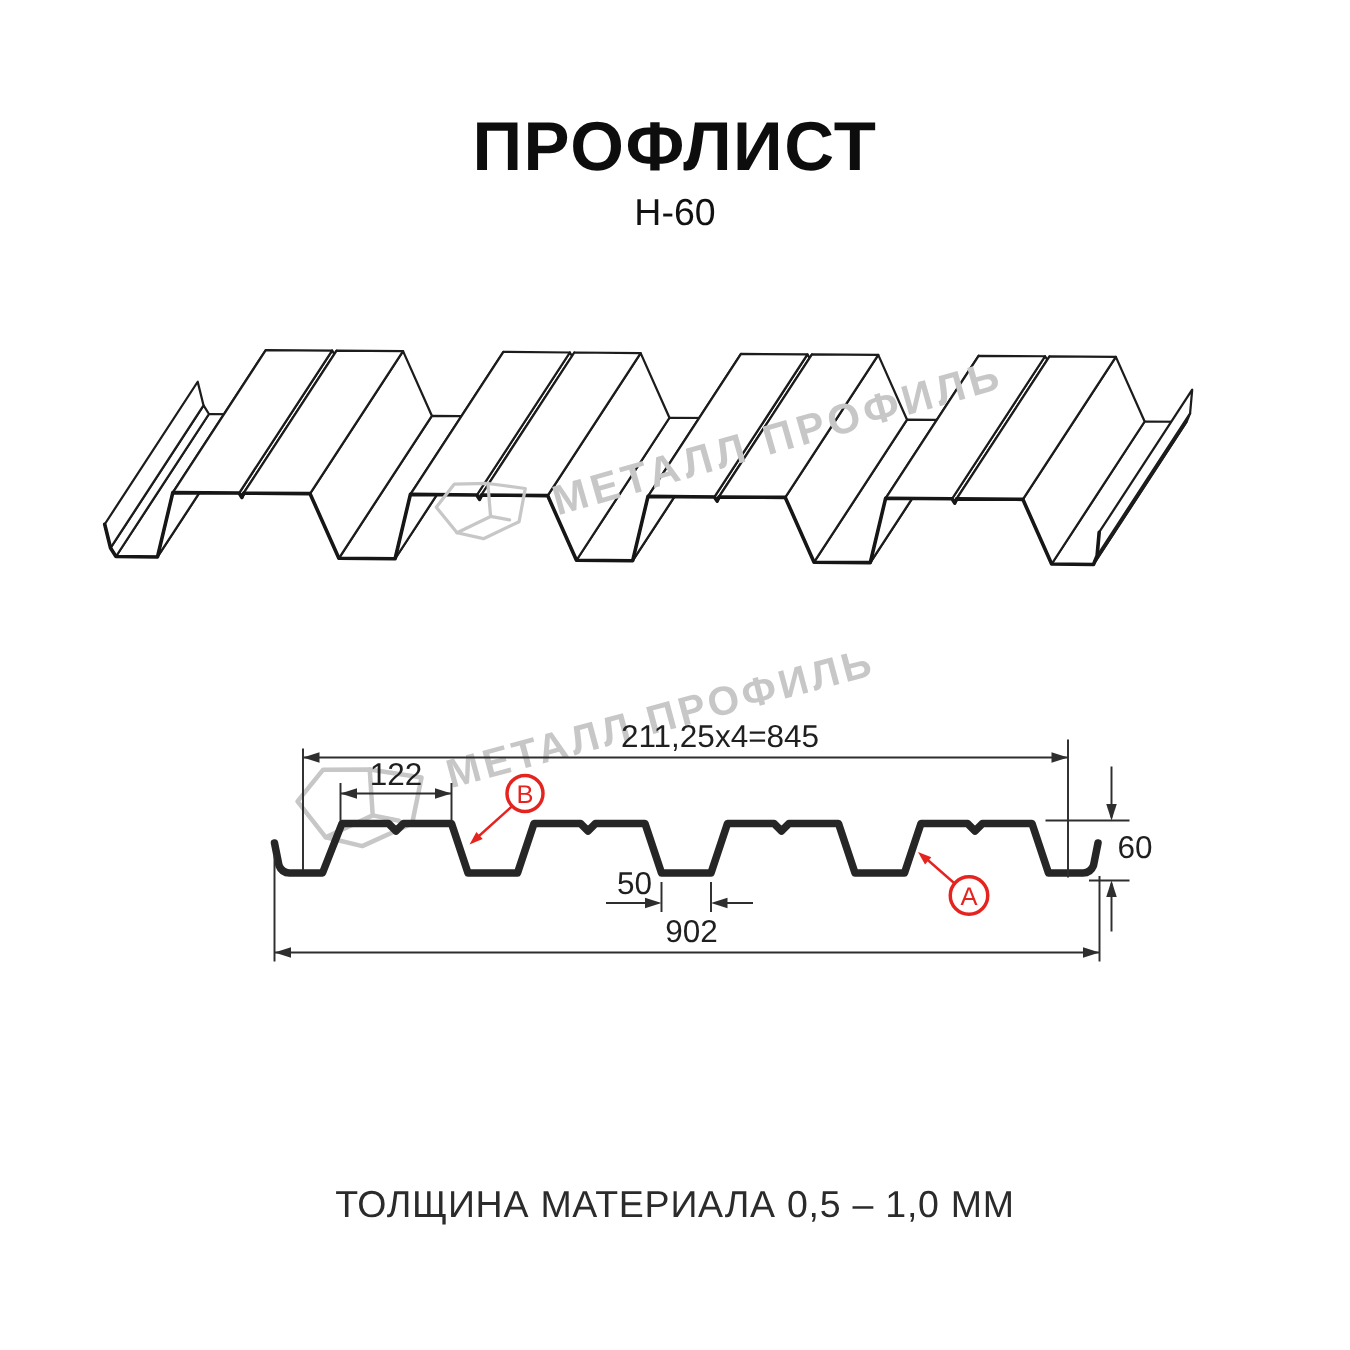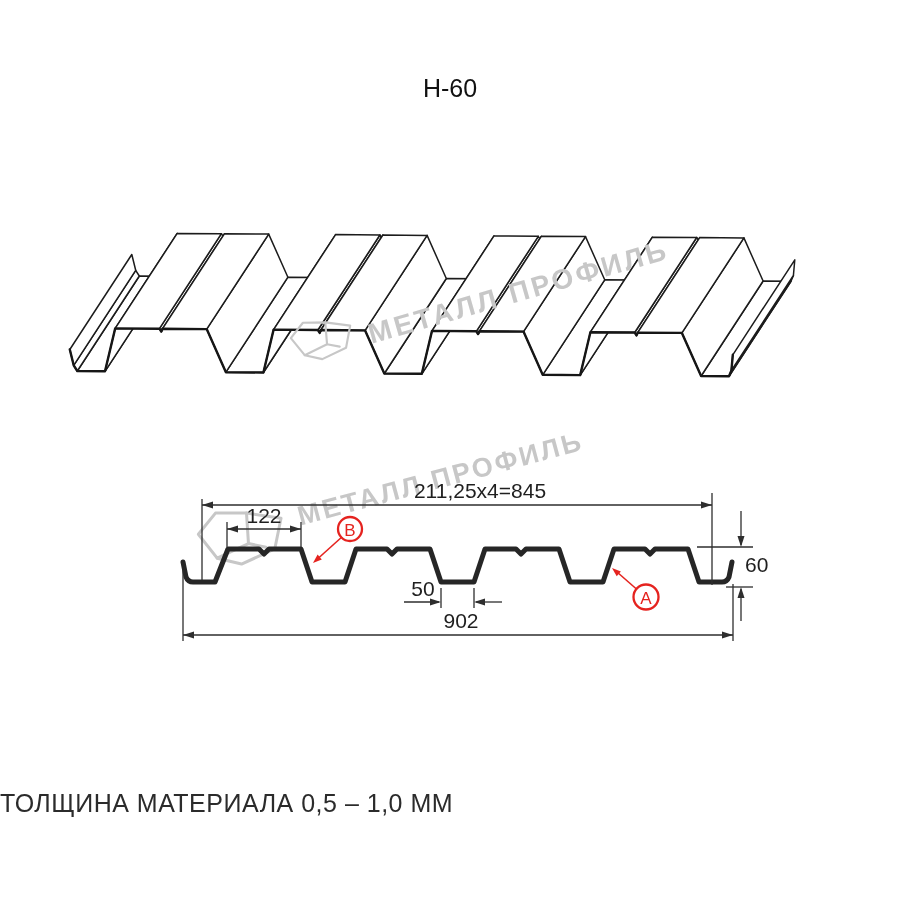--- a/index.html
+++ b/index.html
@@ -1,39 +1,40 @@
 <!DOCTYPE html>
 <html><head>
 <meta charset="utf-8">
 <style>
   html,body{margin:0;padding:0;background:#ffffff;}
   body{width:900px;height:900px;position:relative;font-family:"Liberation Sans",sans-serif;overflow:hidden;}
   .hdr{position:absolute;left:0;top:70px;width:900px;text-align:center;}
   .hdr h1{margin:0;font-size:46px;font-weight:700;letter-spacing:1px;color:#0d0d0d;}
   .hdr .sub{margin-top:4px;font-size:25px;font-weight:500;color:#111;}
-  .cap{position:absolute;left:0;top:789px;width:900px;
+  .cap{position:absolute;left:0;top:789px;width:900px;text-align:center;
        font-size:25px;color:#2b2b2b;letter-spacing:0.5px;}
   svg{position:absolute;left:0;top:0;}
   .face{fill:#ffffff;stroke:#1c1c1c;stroke-width:1.5;stroke-linejoin:round;}
   .nearedge{fill:none;stroke:#161616;stroke-width:2.4;stroke-linecap:round;stroke-linejoin:round;}
   .prof{fill:none;stroke:#262626;stroke-width:5;stroke-linejoin:round;stroke-linecap:round;}
   .thin{fill:none;stroke:#2e2e2e;stroke-width:1.3;}
   .ah{fill:#2e2e2e;stroke:none;}
   .dtxt{font-family:"Liberation Sans",sans-serif;font-size:21px;fill:#1f1f1f;}
   .wmtext{font-family:"Liberation Sans",sans-serif;font-weight:700;fill:#c7c7c7;}
   .wmlogo{fill:none;stroke:#c7c7c7;stroke-width:3;stroke-linejoin:round;stroke-linecap:round;}
   .redline{fill:none;stroke:#e5231f;stroke-width:1.6;}
   .redhead{fill:#e5231f;stroke:none;}
   .redcirc{fill:#ffffff;stroke:#e5231f;stroke-width:2.3;}
   .rletter{font-family:"Liberation Sans",sans-serif;font-size:17px;fill:#e5231f;}
 </style>
 </head>
 <body>
 
 <div class="hdr">
+  <h1>ПРОФЛИСТ</h1>
   <div class="sub">Н-60</div>
 </div>
 
 <svg width="900" height="900" viewBox="0 0 900 900">
 
   <g id="iso3d">
       <polygon points="77.3,371.0 105.0,371.3 167.0,276.3 139.3,276.0" class="face"></polygon>
       <polygon points="225.9,372.2 263.4,372.5 325.4,277.5 287.9,277.2" class="face"></polygon>
       <polygon points="384.3,373.5 421.8,373.8 483.8,278.8 446.3,278.5" class="face"></polygon>
       <polygon points="542.7,374.8 580.2,375.1 642.2,280.1 604.7,279.8" class="face"></polygon>

